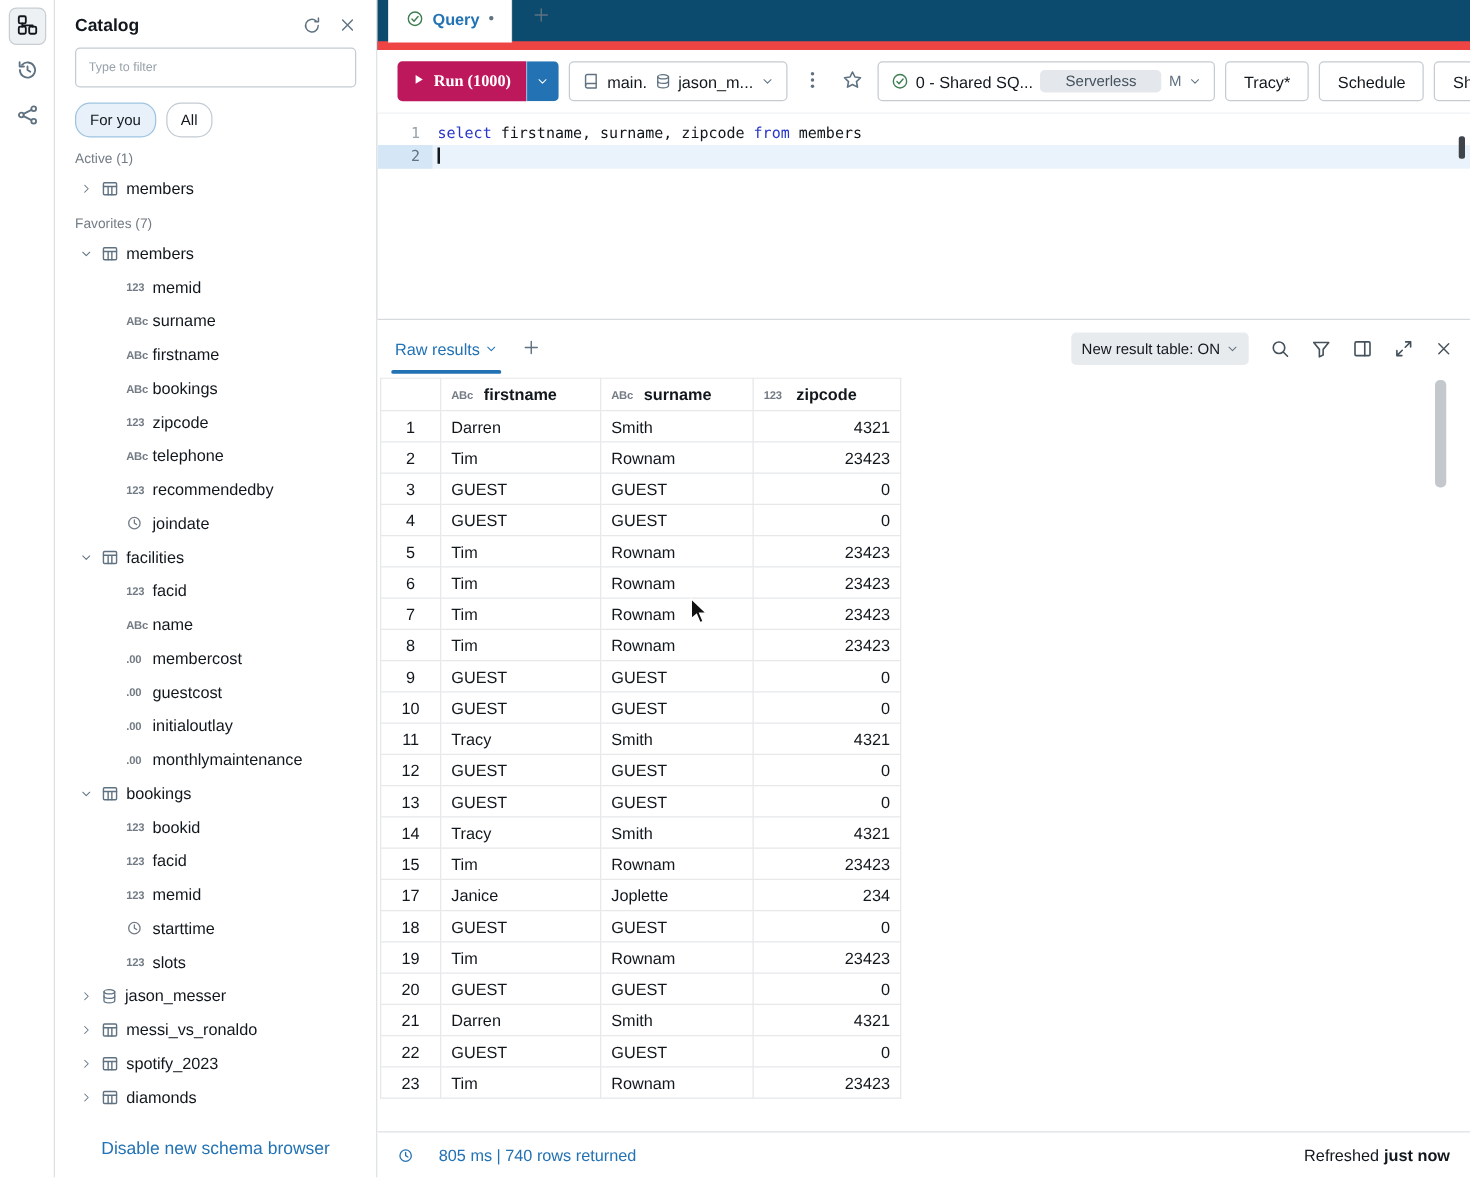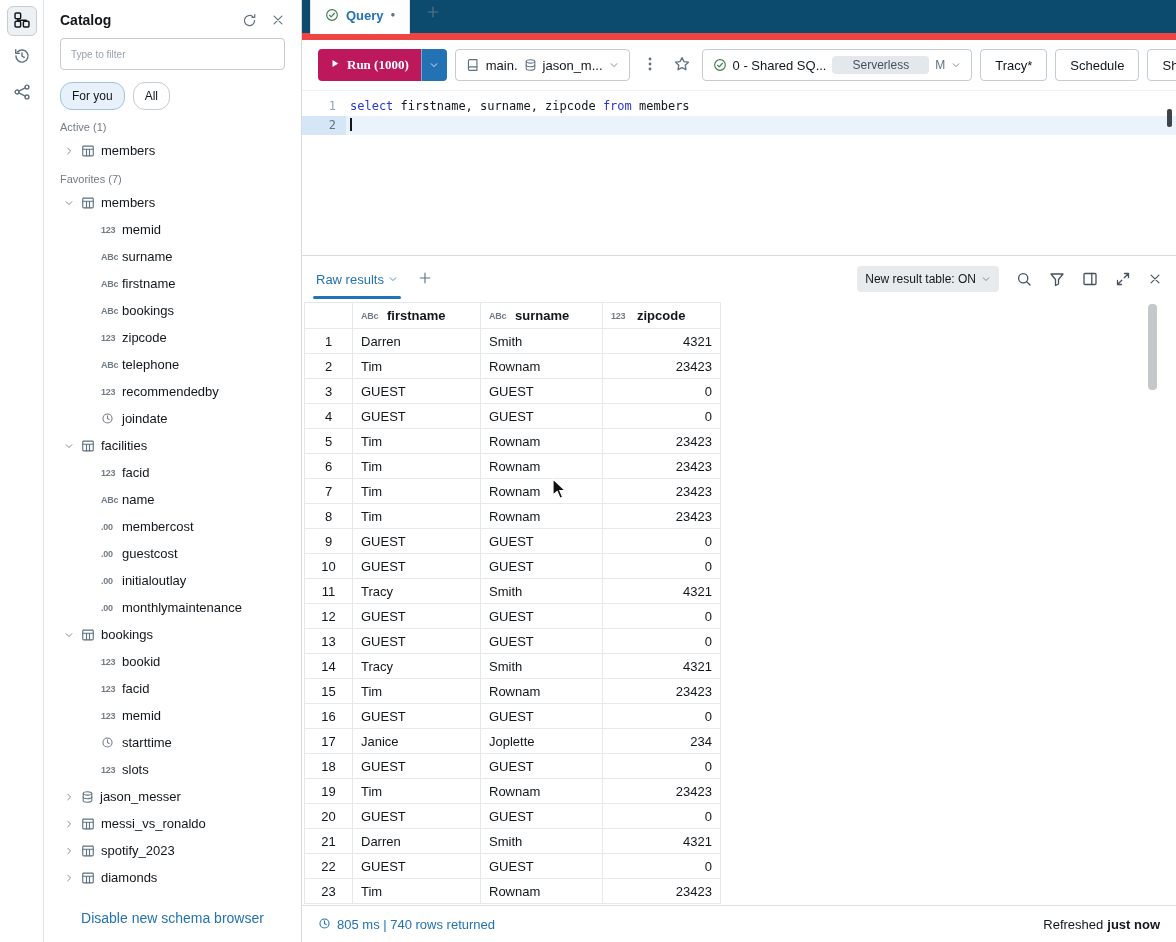--- a/index.html
+++ b/index.html
@@ -82,21 +82,21 @@
   .ricon{color:#45525C;cursor:pointer;display:flex}
   .rbody{height:603px;flex:none;position:relative;overflow:hidden}
   table{border-collapse:collapse;table-layout:fixed;width:416px;margin-left:2px;font-size:13px;background:#fff}
   th,td{border:1px solid #E6E8EA;height:25px;padding:0 8px;text-align:left;font-weight:400;overflow:hidden;white-space:nowrap}
   thead th{height:26px;font-weight:600}
   .th-inner{display:flex;align-items:center;gap:5px}
   .col-num{text-align:center;padding:0 4px;color:#11171C}
   td.num{text-align:right}
   .results-thumb{position:absolute;right:19px;top:2px;width:9px;height:86px;background:#C4C8CC;border-radius:4px}
   .rfoot{height:38px;flex:none;border-top:1px solid #DDE1E4;display:flex;align-items:center;padding:0 16px}
-  .stats{display:flex;gap:6px;color:#2272B4;font-size:13px}
+  .stats{display:flex;align-items:center;gap:20px;color:#2272B4;font-size:13px}
   .refreshed{margin-left:auto;font-size:13px;display:flex;gap:4px}
   .refreshed b{font-weight:700}
 
   .cursor-overlay{position:absolute;left:552px;top:478px;z-index:99;pointer-events:none}
 </style>
 </head>
 <body>
 
 <div class="app">
 
@@ -630,26 +630,20 @@
                 <td>Smith</td>
                 <td class="num">4321</td>
               </tr>
               <tr>
                 <td class="col-num">15</td>
                 <td>Tim</td>
                 <td>Rownam</td>
                 <td class="num">23423</td>
               </tr>
               <tr>
-                <td class="col-num">16</td>
-                <td>GUEST</td>
-                <td>GUEST</td>
-                <td class="num">0</td>
-              </tr>
-              <tr>
                 <td class="col-num">17</td>
                 <td>Janice</td>
                 <td>Joplette</td>
                 <td class="num">234</td>
               </tr>
               <tr>
                 <td class="col-num">18</td>
                 <td>GUEST</td>
                 <td>GUEST</td>
                 <td class="num">0</td>

